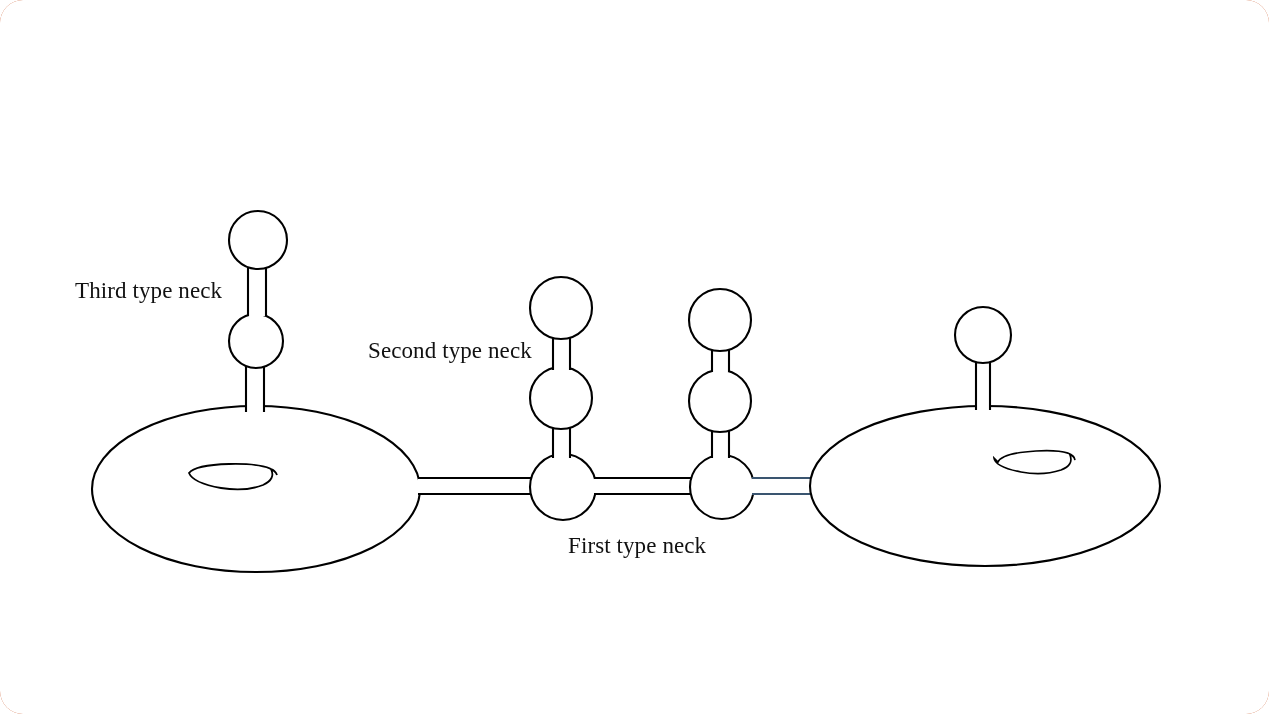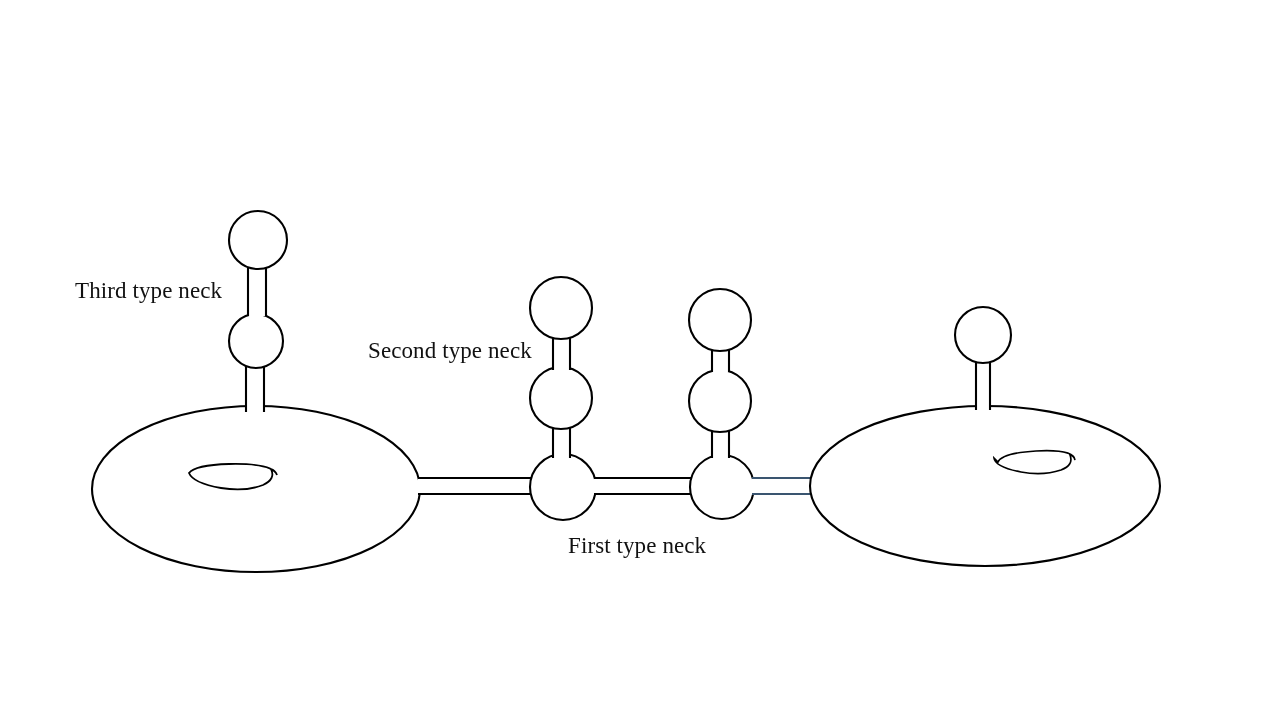--- a/index.html
+++ b/index.html
@@ -29,21 +29,21 @@
   .label-text {
     font-family: "Liberation Serif", "DejaVu Serif", serif;
     font-size: 23px;
     fill: #111111;
     letter-spacing: 0.1px;
   }
 </style>
 </head>
 <body>
 
-<div id="canvas-wrap" style="background: #c2410c;">
+<div id="canvas-wrap" style="background: #c2410c; border-radius: 23px;">
   <svg id="diagram-svg" viewBox="0 0 1269 714" xmlns="http://www.w3.org/2000/svg">
 
     <rect x="0" y="0" width="1269" height="714" fill="#ffffff"></rect>
 
     <g>
       <ellipse id="left-torus-body" cx="256" cy="489" rx="164" ry="83" fill="#ffffff" stroke="#000000" stroke-width="2.1"></ellipse>
       <path id="left-torus-hole" d="M 189 473 q 6 -8 40 -9 q 44 -1 48 11 q -2 -5 -6 -6 q 5 10 -8 16 q -18 7 -42 3 q -28 -5 -32 -15 z" fill="#ffffff" stroke="#000000" stroke-width="1.8" stroke-linecap="round"></path>
     </g>
 
     <g>

